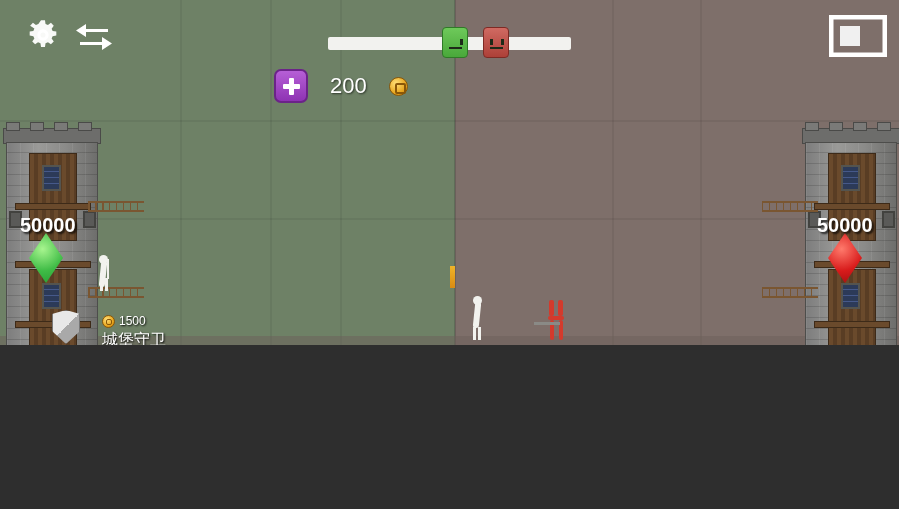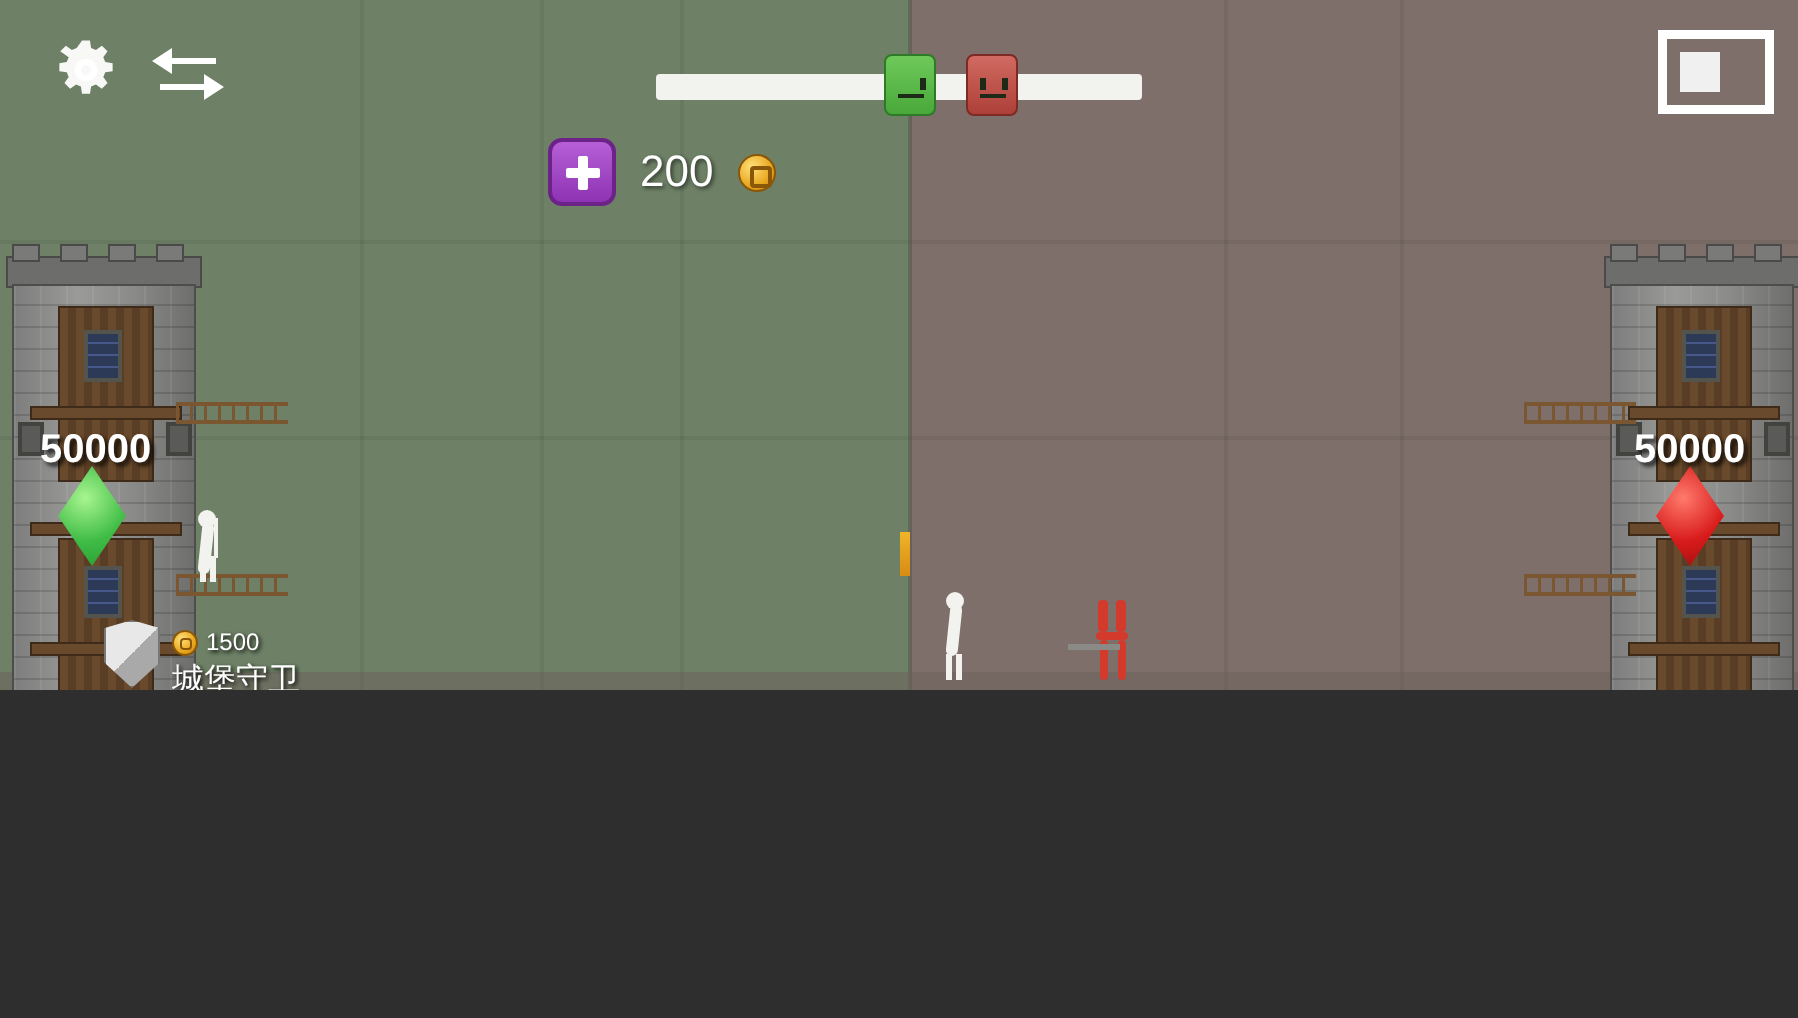--- a/index.html
+++ b/index.html
@@ -28,21 +28,21 @@
   #layout-btn { right: 12px; top: 15px; width: 58px; height: 42px; }
 
   .bar-wrap { position: absolute; left: 328px; top: 37px; width: 243px; height: 13px; }
   .bar-bg { position: absolute; inset: 0; background: #f2f2ef; border-radius: 2px; }
   .bar-token { position: absolute; top: -10px; width: 26px; height: 31px; border-radius: 4px; }
   .tok-green { left: 114px; background: linear-gradient(#6ec95a,#49a83a); border: 1px solid #2f7a27; }
   .tok-red   { left: 155px; background: linear-gradient(#d06a62,#ad4038); border: 1px solid #7e2a24; }
   .tok-eye { position: absolute; width: 3px; height: 6px; background: #1d2a18; top: 11px; }
   .tok-mouth { position: absolute; height: 2px; background: #1d2a18; top: 19px; left: 6px; width: 13px; }
 
-  .money-row { position: absolute; left: 274px; top: 69px; display: flex; align-items: center; gap: 12px; }
+  .money-row { position: absolute; left: 274px; top: 69px; display: flex; align-items: center; gap: 22px; }
   .plus-btn {
     width: 34px; height: 34px; border-radius: 7px;
     background: linear-gradient(#b65fd6,#8e33b3);
     border: 2px solid #6b2388; position: relative; cursor: pointer;
   }
   .plus-btn::before, .plus-btn::after {
     content:""; position:absolute; background:#fff; border-radius:1px;
   }
   .plus-btn::before { left: 7px; top: 13px; width: 17px; height: 5px; }
   .plus-btn::after  { left: 13px; top: 7px; width: 5px; height: 17px; }
@@ -101,21 +101,21 @@
     width: 100%; height: 100%;
     clip-path: polygon(50% 0, 100% 50%, 50% 100%, 0 50%);
   }
   .dia-green { background: radial-gradient(circle at 40% 32%, #a8f58f, #3fbc46 55%, #269a32); }
   .dia-red   { background: radial-gradient(circle at 40% 32%, #ff7a6c, #d81b1b 55%, #9c0d0d); }
   .hp-label {
     position: absolute; color: #fff; font-size: 20px; font-weight: bold;
     text-shadow: 2px 2px 2px rgba(0,0,0,.75); white-space: nowrap;
   }
 
-  .guard-row { position: absolute; left: 52px; top: 310px; display: flex; align-items: flex-start; gap: 6px; }
+  .guard-row { position: absolute; left: 52px; top: 310px; display: flex; align-items: flex-start; gap: 22px; }
   .shield-ico { width: 28px; height: 34px; position: relative; }
   .shield-shape {
     width: 100%; height: 100%;
     background: linear-gradient(135deg,#e8e8e8 0 50%, #a9a9a9 50% 100%);
     clip-path: polygon(50% 0, 100% 12%, 100% 62%, 50% 100%, 0 62%, 0 12%);
     border: 1px solid #777;
   }
   .guard-meta { display: flex; flex-direction: column; gap: 2px; padding-top: 4px; }
   .guard-cost { display: flex; align-items: center; gap: 4px; color: #fff; font-size: 12px; text-shadow: 1px 1px 2px #000; }
   .guard-name { color: #fff; font-size: 16px; text-shadow: 1px 1px 2px #000; white-space: nowrap; }

